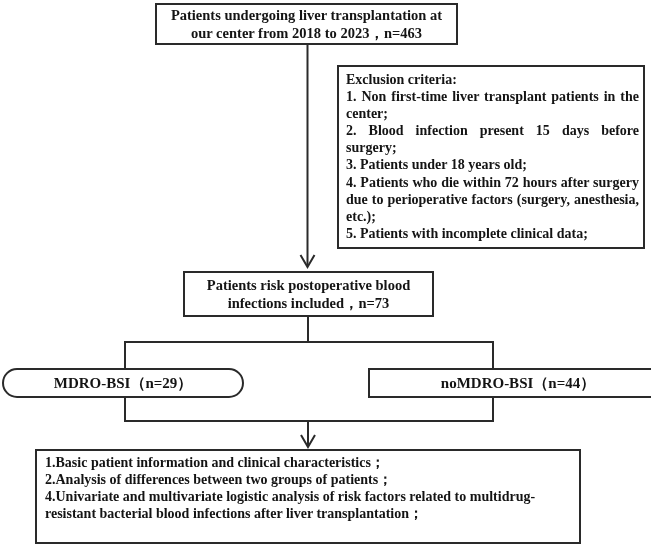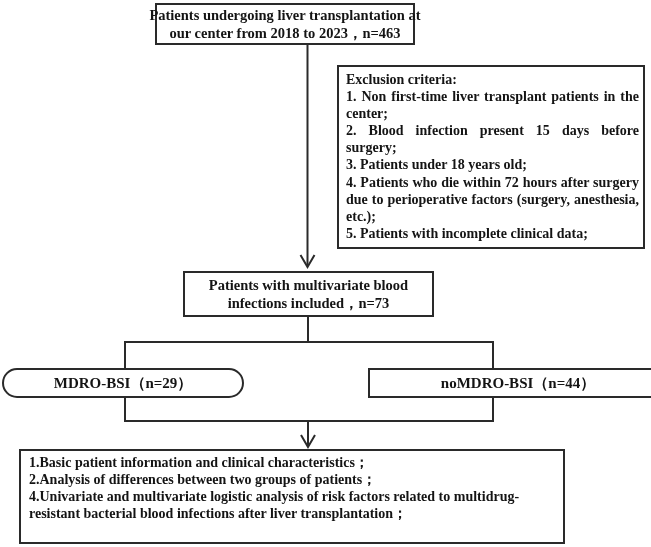--- a/index.html
+++ b/index.html
@@ -35,37 +35,37 @@
     flex-direction: column;
     align-items: center;
     justify-content: center;
     text-align: center;
   }
   .box-line {
     white-space: nowrap;
     line-height: 18px;
     font-size: 14.5px;
   }
-  #top-box   { left: 155px; top: 3px;   width: 260px; height: 42px; }
+  #top-box   { left: 155px; top: 3px;   width: 303px; height: 42px; }
   #exclusion-box {
     left: 337px; top: 65px; width: 308px; height: 184px;
     padding: 4px 4px 0 7px;
     font-size: 14px;
     line-height: 17.1px;
   }
   #exclusion-box p {
     margin: 0;
     text-align: justify;
   }
   #exclusion-title { text-align: left; }
   #included-box { left: 183px; top: 271px; width: 251px; height: 46px; }
   #mdro-box   { left: 2px;   top: 368px; width: 242px; height: 30px; font-size: 15px; border-radius: 15px; }
   #nomdro-box { left: 368px; top: 368px; width: 300px; height: 30px; font-size: 15px; }
   #analysis-box {
-    left: 19px; top: 449px; width: 546px; height: 95px;
+    left: 35px; top: 449px; width: 546px; height: 95px;
     padding: 3px 8px 0 8px;
     font-size: 14px;
     line-height: 17.1px;
   }
   #analysis-box p {
     margin: 0;
     text-align: left;
   }
   .branch-label {
     white-space: nowrap;
@@ -97,21 +97,21 @@
   <div id="exclusion-box" class="box">
     <p id="exclusion-title">Exclusion criteria:</p>
     <p>1. Non first-time liver transplant patients in the center;</p>
     <p>2. Blood infection present 15 days before surgery;</p>
     <p>3. Patients under 18 years old;</p>
     <p>4. Patients who die within 72 hours after surgery due to perioperative factors (surgery, anesthesia, etc.);</p>
     <p>5. Patients with incomplete clinical data;</p>
   </div>
 
   <div id="included-box" class="box center-box">
-    <div class="box-line">Patients with multivariate blood</div>
+    <div class="box-line">Patients risk postoperative blood</div>
     <div class="box-line">infections included，n=73</div>
   </div>
 
   <div id="mdro-box" class="box center-box">
     <div class="branch-label">MDRO-BSI（n=29）</div>
   </div>
 
   <div id="nomdro-box" class="box center-box">
     <div class="branch-label">noMDRO-BSI（n=44）</div>
   </div>

